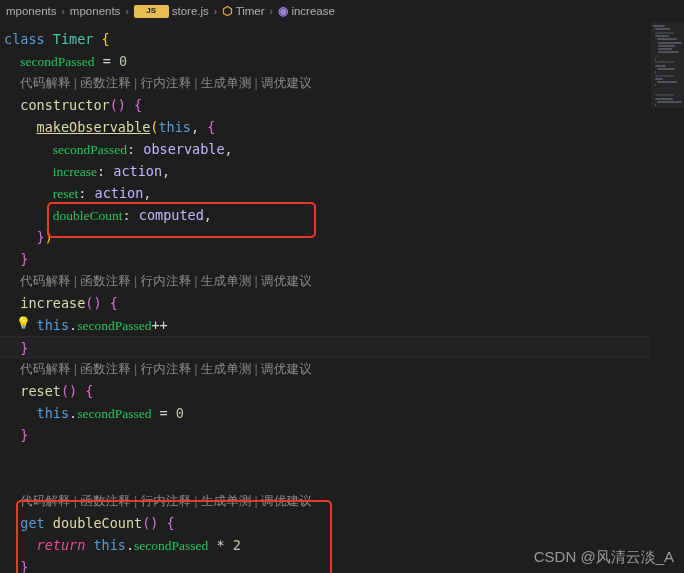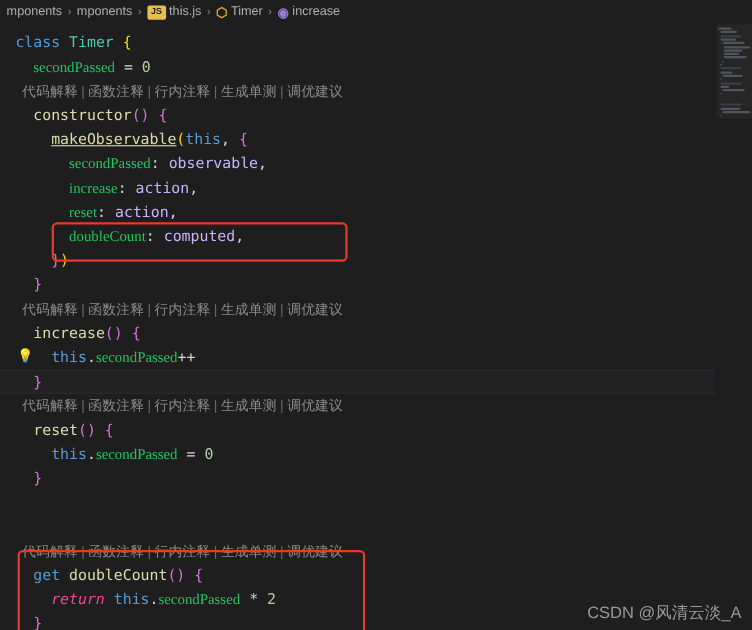--- a/index.html
+++ b/index.html
@@ -38,21 +38,21 @@
     margin: 0 5px;
     font-size: 10px;
   }
   .badge {
     display: inline-flex;
     align-items: center;
     justify-content: center;
     font-size: 8px;
     font-weight: bold;
     border-radius: 2px;
-    width: 17px;
+    width: 35px;
     height: 13px;
     color: #1e1e1e;
     font-family: "Liberation Sans", sans-serif;
     line-height: 1;
   }
   .badge-js { background: #e8bf4f; }
   .badge-cls {
     background: none;
     color: #e8a33d;
     font-size: 12px;
@@ -84,21 +84,21 @@
     box-sizing: border-box;
     font-family: "DejaVu Sans Mono", monospace;
     font-size: 13.5px;
     line-height: 22px;
     color: #d4d4d4;
     white-space: pre;
     overflow: hidden;
   }
   .line {
     height: 22px;
-    padding-left: 14px;
+    padding-left: 4px;
     position: relative;
   }
   .line.highlight {
     background: #222224;
     border-top: 1px solid #2b2b2b;
     border-bottom: 1px solid #2b2b2b;
     height: 20px;
   }
   
   .kw      { color: #569cd6; }
@@ -196,21 +196,21 @@
   <span class="crumb">
     <span>mponents</span>
   </span>
   <span class="crumb-sep">›</span>
   <span class="crumb">
     <span>mponents</span>
   </span>
   <span class="crumb-sep">›</span>
   <span class="crumb">
     <span class="badge badge-js">JS</span>
-    <span>this.js</span>
+    <span>store.js</span>
   </span>
   <span class="crumb-sep">›</span>
   <span class="crumb">
     <span class="badge badge-cls">⬡</span>
     <span>Timer</span>
   </span>
   <span class="crumb-sep">›</span>
   <span class="crumb">
     <span class="badge badge-prop">◉</span>
     <span>increase</span>

